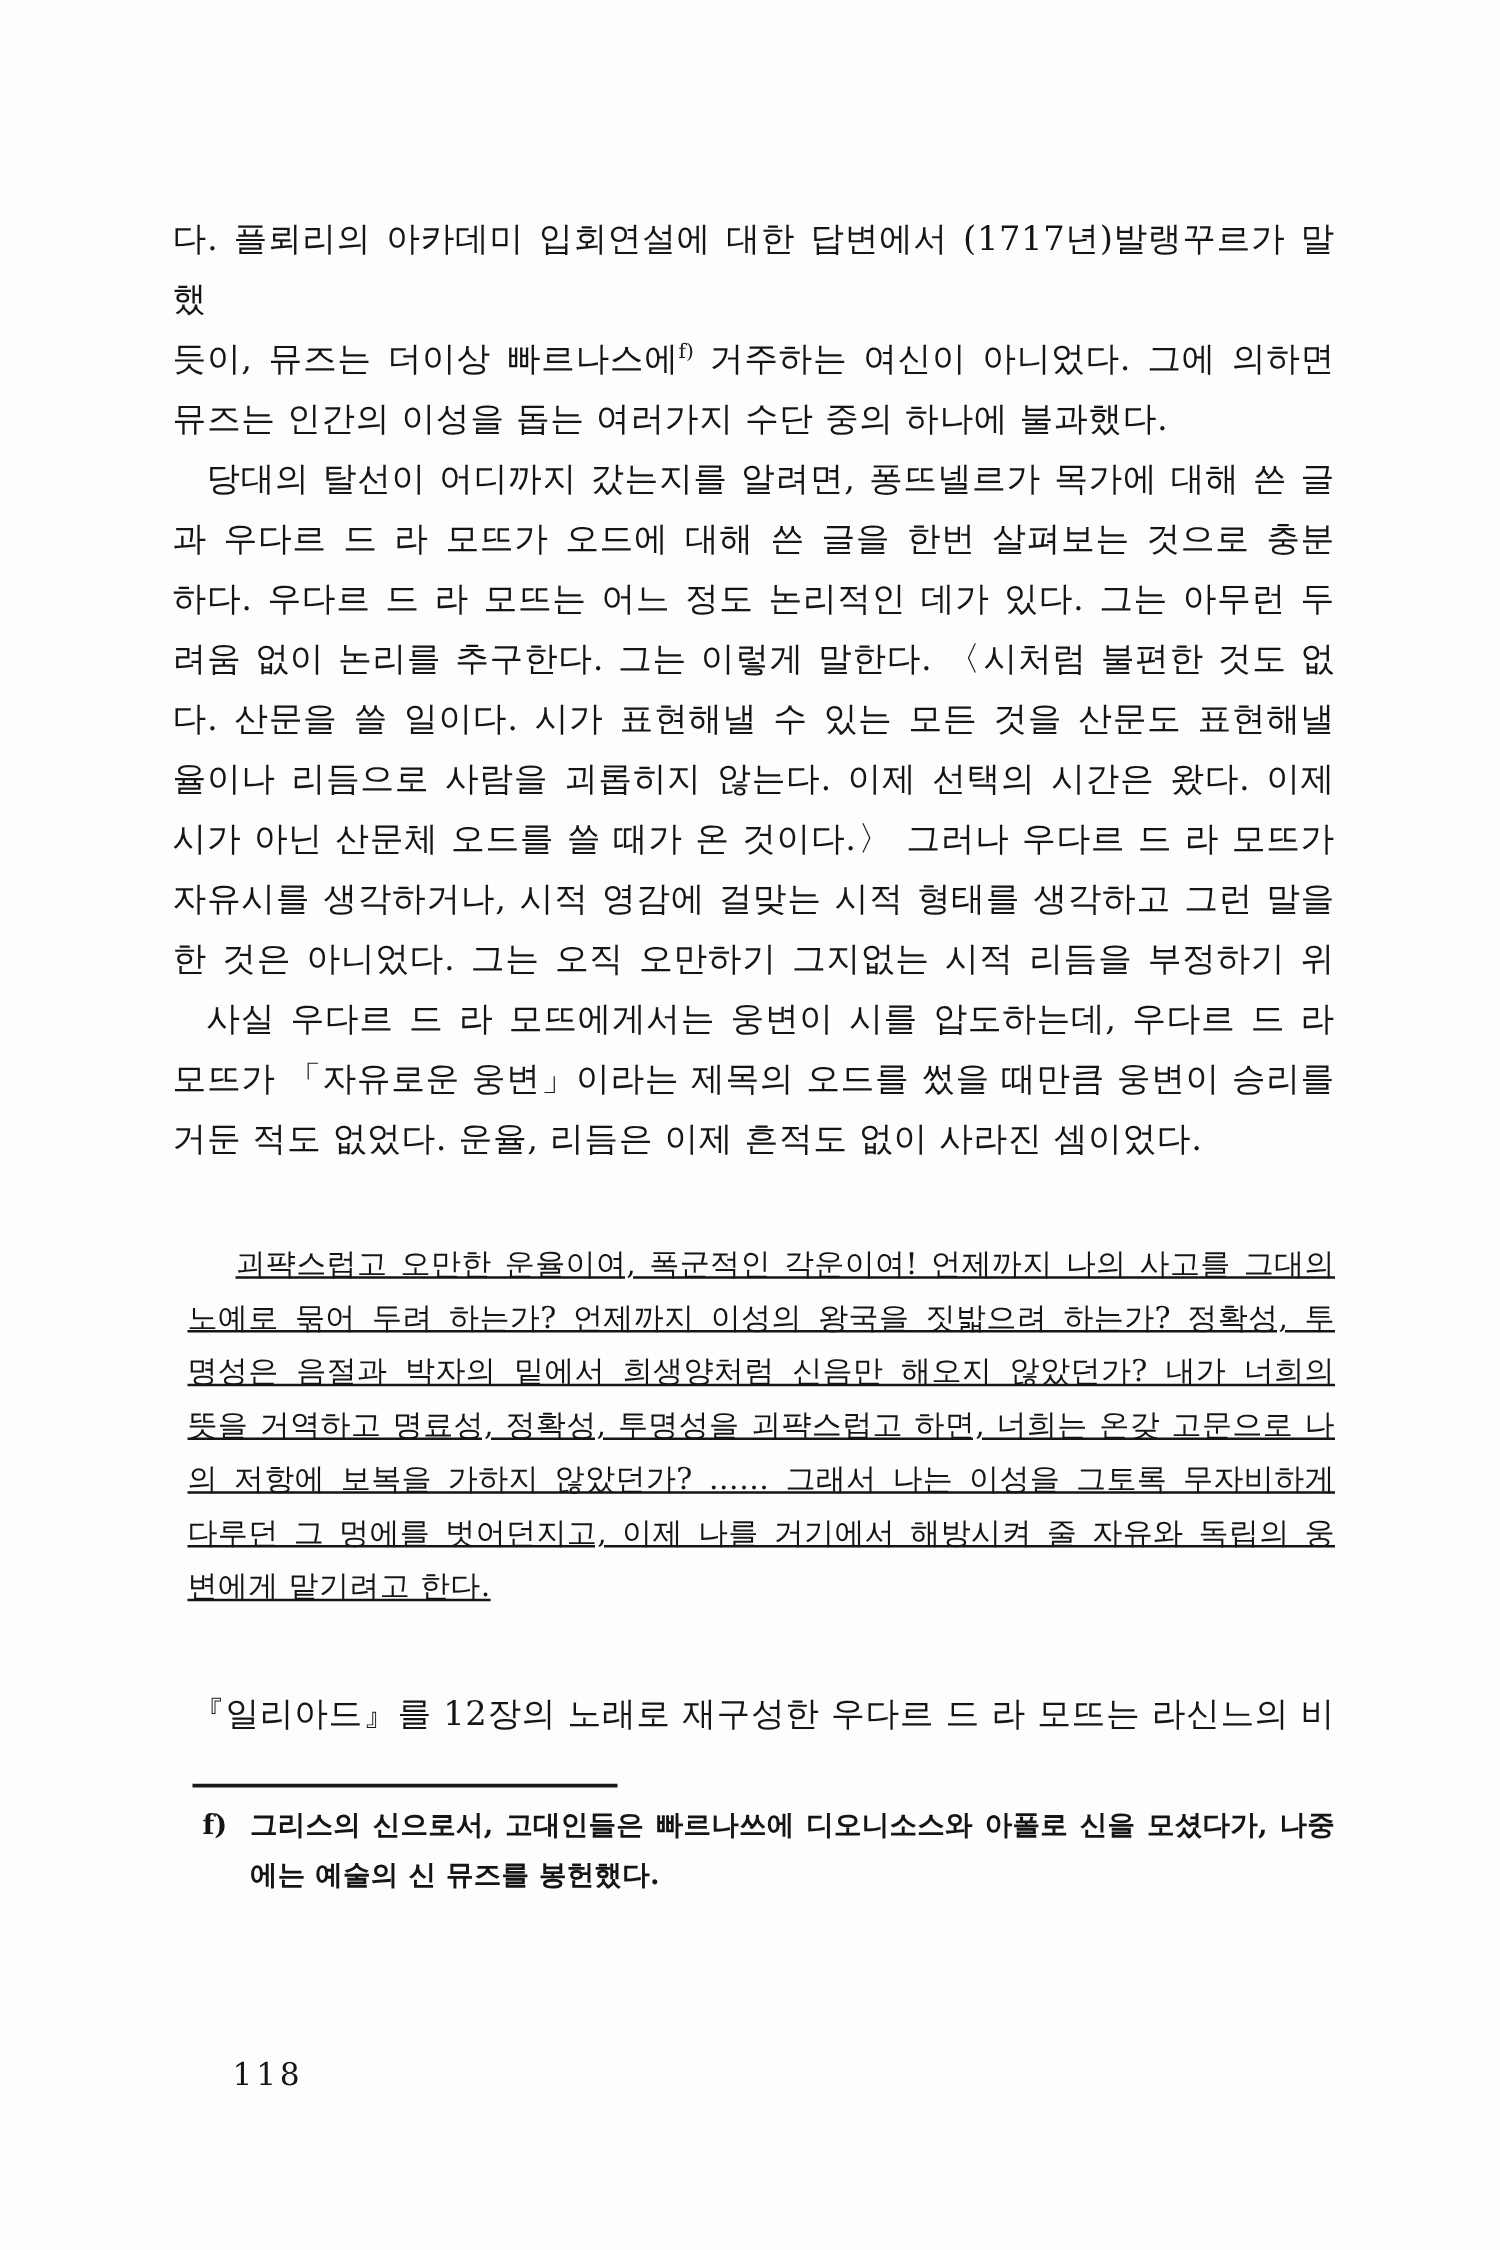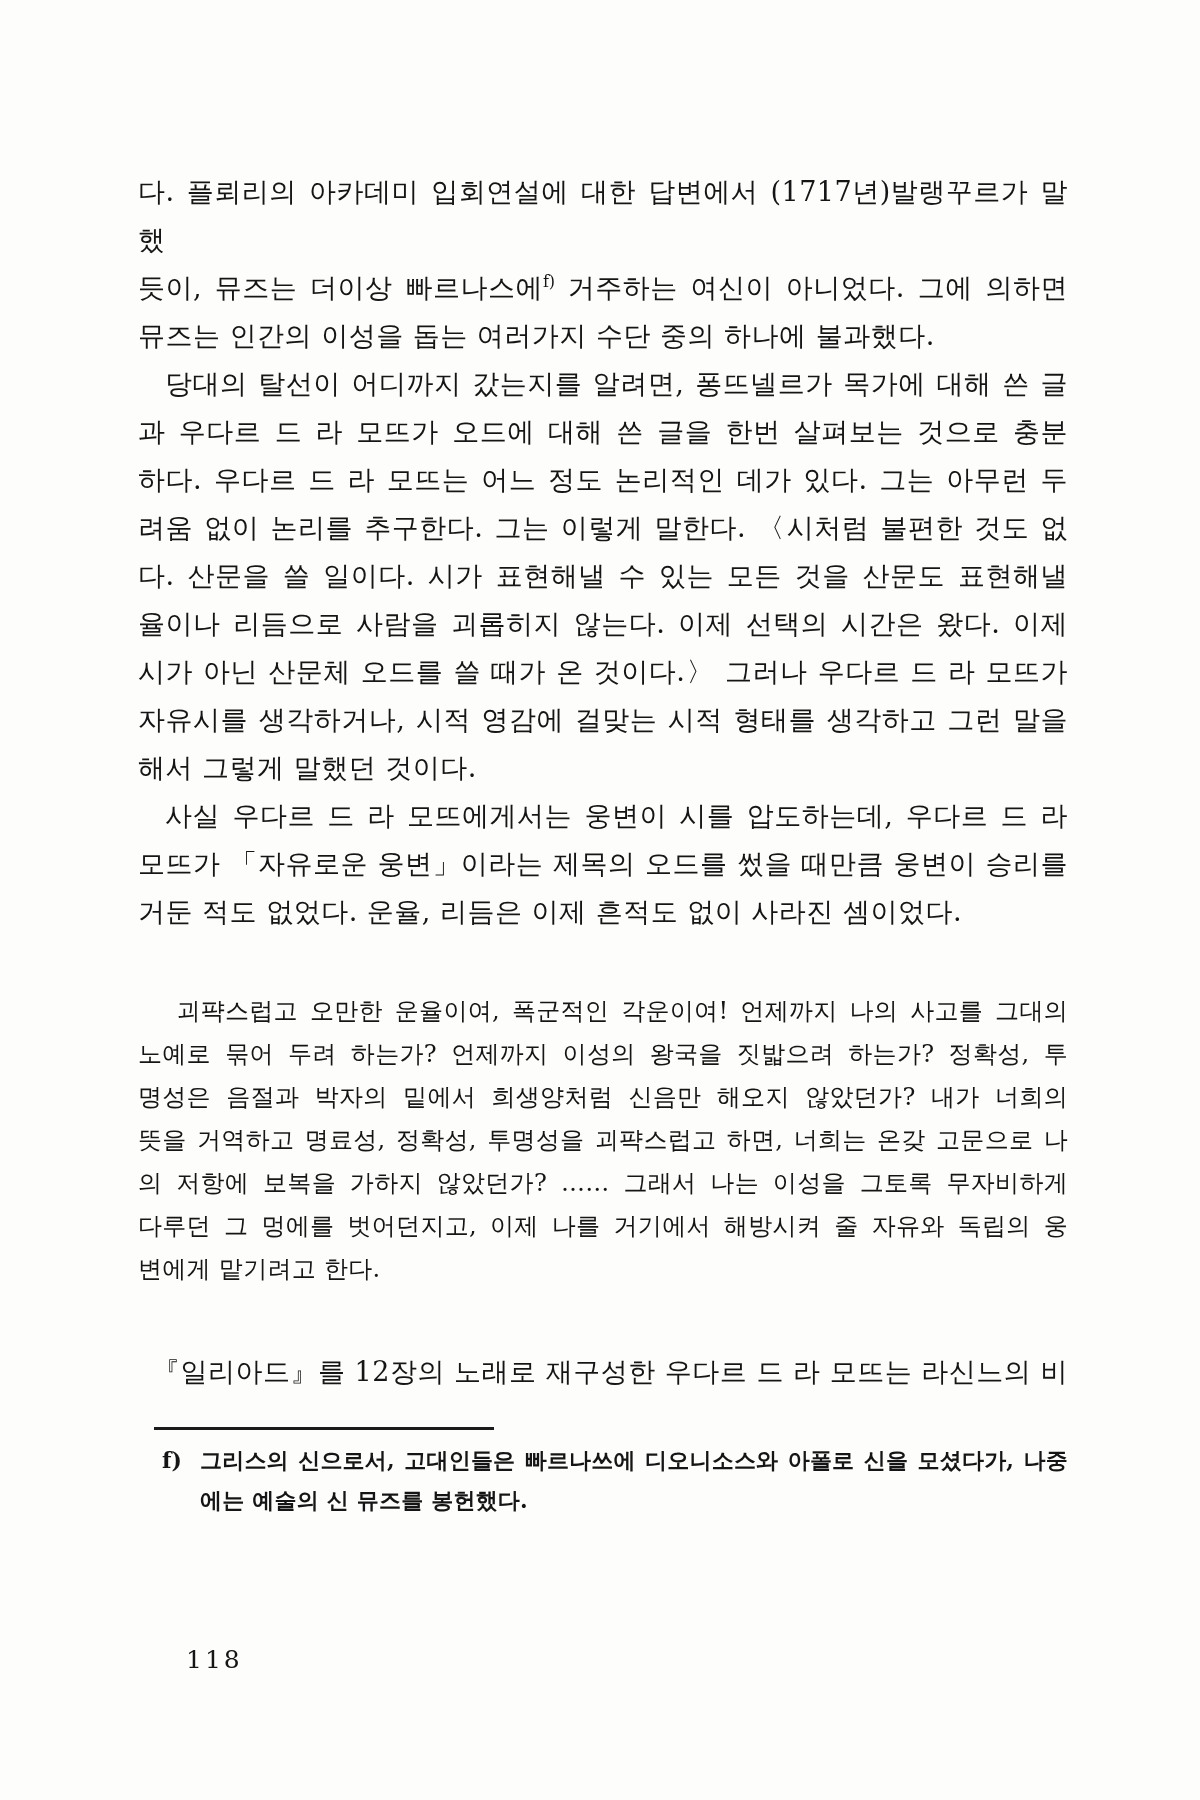--- a/index.html
+++ b/index.html
@@ -35,21 +35,22 @@
   .ln.end { text-align-last: left; }
   .ln.indent1 { text-indent: 1em; }
   sup.fnref {
     font-size: 16px;
     vertical-align: super;
     line-height: 0;
     letter-spacing: 0;
   }
   
   .bquote {
-    margin: 54px 0 0 0;
+    margin: 54px 0 0 12px;
+    text-decoration: underline;
   }
   .q-ln {
     font-size: 24px;
     line-height: 43px;
     letter-spacing: 0.3px;
     text-align: justify;
     text-align-last: justify;
   }
   .q-ln.end { text-align-last: left; }
   .q-ln.qindent { text-indent: 1.6em; }
@@ -112,21 +113,21 @@
 
     <div class="para">
       <div class="ln indent1">당대의 탈선이 어디까지 갔는지를 알려면, 퐁뜨넬르가 목가에 대해 쓴 글</div>
       <div class="ln">과 우다르 드 라 모뜨가 오드에 대해 쓴 글을 한번 살펴보는 것으로 충분</div>
       <div class="ln">하다. 우다르 드 라 모뜨는 어느 정도 논리적인 데가 있다. 그는 아무런 두</div>
       <div class="ln">려움 없이 논리를 추구한다. 그는 이렇게 말한다. 〈시처럼 불편한 것도 없</div>
       <div class="ln">다. 산문을 쓸 일이다. 시가 표현해낼 수 있는 모든 것을 산문도 표현해낼</div>
       <div class="ln">율이나 리듬으로 사람을 괴롭히지 않는다. 이제 선택의 시간은 왔다. 이제</div>
       <div class="ln">시가 아닌 산문체 오드를 쓸 때가 온 것이다.〉 그러나 우다르 드 라 모뜨가</div>
       <div class="ln">자유시를 생각하거나, 시적 영감에 걸맞는 시적 형태를 생각하고 그런 말을</div>
-      <div class="ln end">해서 그렇게 말했던 것이다.</div>
+      <div class="ln">한 것은 아니었다. 그는 오직 오만하기 그지없는 시적 리듬을 부정하기 위</div>
     </div>
 
     <div class="para">
       <div class="ln indent1">사실 우다르 드 라 모뜨에게서는 웅변이 시를 압도하는데, 우다르 드 라</div>
       <div class="ln">모뜨가 「자유로운 웅변」이라는 제목의 오드를 썼을 때만큼 웅변이 승리를</div>
       <div class="ln end">거둔 적도 없었다. 운율, 리듬은 이제 흔적도 없이 사라진 셈이었다.</div>
     </div>
 
     <div class="bquote">
       <div class="q-ln qindent">괴퍅스럽고 오만한 운율이여, 폭군적인 각운이여! 언제까지 나의 사고를 그대의</div>

